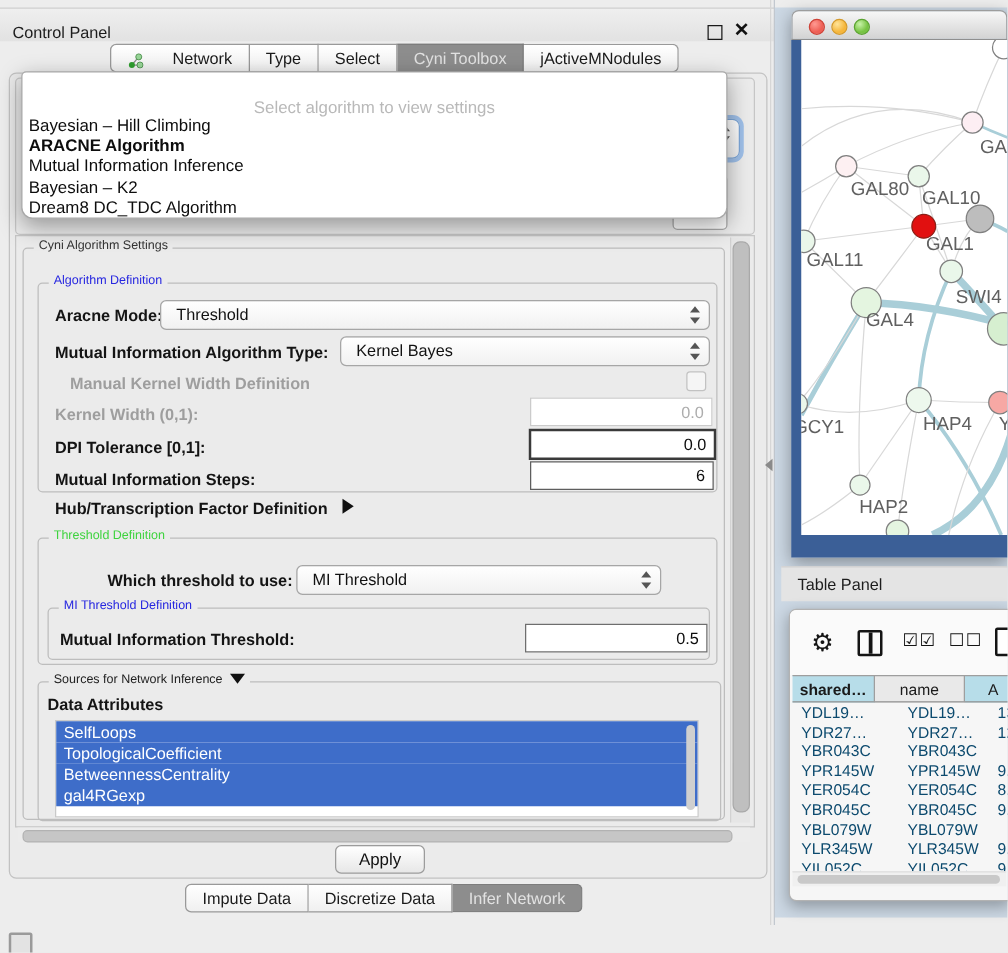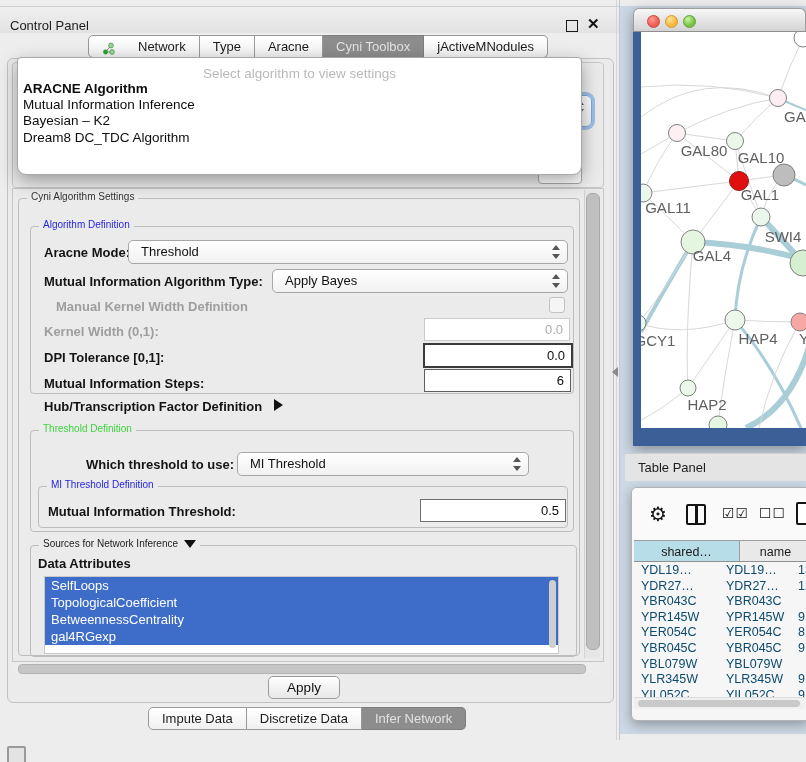--- a/index.html
+++ b/index.html
@@ -20,21 +20,21 @@
   .tab:last-child{border-radius:0 5px 5px 0}
   .tab.sel{background:#8d8d8d;color:#e2e2e2;border-color:#7d7d7d}
   .outer-panel{left:7px;top:58px;width:605px;height:643px;background:#ebebeb;border:1px solid #c2c2c2;border-radius:6px}
   .inner-top{left:12px;top:62px;width:590px;height:124px;border:1px solid #c6c6c6;border-radius:4px;background:#ebebeb}
   .combo-frag{left:552px;top:95px;width:38px;height:30px;background:linear-gradient(#fff,#eee);
               border:1px solid #7da7d9;border-radius:6px;box-shadow:0 0 0 3px rgba(95,155,230,.55)}
   .field-frag{left:538px;top:140px;width:42px;height:42px;background:#fff;border:1px solid #aaa;border-radius:4px}
   
   .dropdown{left:17px;top:57px;width:563px;height:116px;background:#fff;border:1px solid #a8a8a8;
             border-radius:4px 4px 9px 9px;box-shadow:0 6px 18px rgba(0,0,0,.35);z-index:50}
-  .dd-placeholder{width:100%;text-align:center;padding-top:8px;font-size:13.5px;color:#b9b9b9}
+  .dd-placeholder{width:100%;text-align:center;padding-top:20px;font-size:13.5px;color:#b9b9b9}
   .dd-item{font-size:13.5px;line-height:16.2px;color:#0d0d0d;padding-left:5px;white-space:nowrap}
   .dd-item.bold{font-weight:bold}
   
   .settings-pane{left:12px;top:188px;width:590px;height:472px;background:#ebebeb;border:1px solid #c6c6c6}
   .vscroll{left:584px;top:190px;width:15px;height:468px;background:#e6e6e6;border-left:1px solid #d2d2d2}
   .vthumb{left:586px;top:193px;width:12px;height:455px;background:#bfbfbf;border:1px solid #a9a9a9;border-radius:6px}
   .group{border:1px solid #bdbdbd;border-radius:4px}
   .group-label{position:absolute;top:-8px;left:8px;background:#ebebeb;padding:0 4px;font-size:10px;color:#333;white-space:nowrap}
   .group-label.blue{color:#2626e0}
   .group-label.green{color:#3ed33e}
@@ -113,40 +113,41 @@
           <circle cx="3.5" cy="10" r="2.4" fill="#2f9e2f"></circle>
           <circle cx="9" cy="3.5" r="2.4" fill="#98d698" stroke="#4c8f4c" stroke-width=".7"></circle>
           <circle cx="10" cy="10" r="2.4" fill="#98d698" stroke="#4c8f4c" stroke-width=".7"></circle>
         </svg></span>
       <span>Network</span>
     </div>
     <div class="tab">
       <span>Type</span>
     </div>
     <div class="tab">
-      <span>Aracne</span>
+      <span>Select</span>
     </div>
     <div class="tab sel">
       <span>Cyni Toolbox</span>
     </div>
     <div class="tab">
       <span>jActiveMNodules</span>
     </div>
   </div>
 
 <div class="abs outer-panel"></div>
 <div class="abs inner-top"></div>
 <div class="abs combo-frag">
     <span class="stepper"></span>
   </div>
 <div class="abs field-frag"></div>
 
 <div class="abs dropdown">
   <div class="dd-placeholder">Select algorithm to view settings</div>
   <div id="dd-items">
+      <div class="dd-item">Bayesian – Hill Climbing</div>
       <div class="dd-item bold">ARACNE Algorithm</div>
       <div class="dd-item">Mutual Information Inference</div>
       <div class="dd-item">Bayesian – K2</div>
       <div class="dd-item">Dream8 DC_TDC Algorithm</div>
     </div>
 </div>
 
 <div class="abs settings-pane"></div>
 <div class="abs vscroll"></div>
 <div class="abs vthumb"></div>
@@ -160,21 +161,21 @@
 </div>
 
 <span class="abs lbl" style="left:44px;top:245px">Aracne Mode:</span>
 <div class="abs combo" style="left:128px;top:240px;width:438px">
   <span class="ctext">Threshold</span>
   <span class="stepper"></span>
 </div>
 
 <span class="abs lbl" style="left:44px;top:274px">Mutual Information Algorithm Type:</span>
 <div class="abs combo" style="left:272px;top:269px;width:294px">
-  <span class="ctext">Apply Bayes</span>
+  <span class="ctext">Kernel Bayes</span>
   <span class="stepper"></span>
 </div>
 
 <span class="abs lbl dis" style="left:56px;top:299px">Manual Kernel Width Definition</span>
 <div class="abs checkbox" style="left:549px;top:297px"></div>
 
 <span class="abs lbl dis" style="left:44px;top:324px">Kernel Width (0,1):</span>
 <div class="abs field" style="left:424px;top:318px;width:138px;height:21px;line-height:21px;border:1px solid #cbcbcb;color:#adadad">0.0</div>
 
 <span class="abs lbl" style="left:44px;top:350px">DPI Tolerance [0,1]:</span>
@@ -313,21 +314,21 @@
 </div>
 <div class="abs tp-window">
   <div class="abs tp-toolbar">
     <span class="abs gear" style="left:17px;top:14px">⚙</span>
     <span class="abs cols-icon" style="left:54px;top:16px"></span>
     <span class="abs cbx" style="left:90px;top:17px">☑☑</span>
     <span class="abs cbx" style="left:127px;top:17px">☐☐</span>
     <span class="abs doc-icon" style="left:164px;top:14px"></span>
   </div>
   <div class="abs tp-header" id="tp-header">
-      <div class="th hl" style="width: 106px;">shared…</div>
+      <div class="th hl" style="width: 66px; font-weight: bold;">shared…</div>
       <div class="th" style="width: 72px;">name</div>
       <div class="th hl" style="width: 46px;">A</div>
     </div>
   <div class="abs tp-rows" id="tp-rows">
       <div class="tr">
         <div class="td" style="width: 85px;">YDL19…</div>
         <div class="td" style="width: 72px;">YDL19…</div>
         <div class="td" style="width: 46px;">13</div>
       </div>
       <div class="tr">

